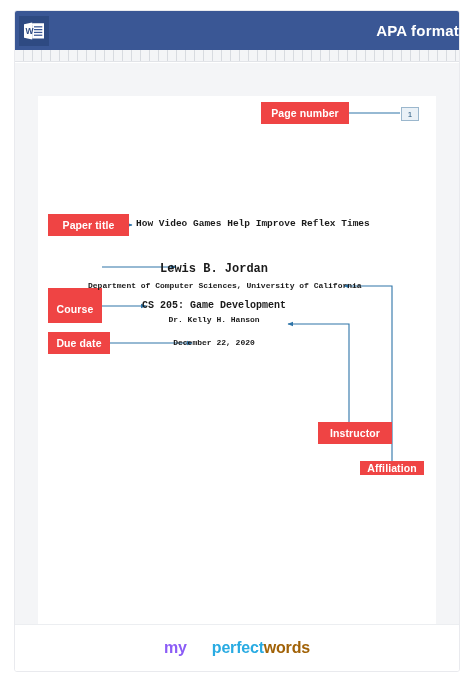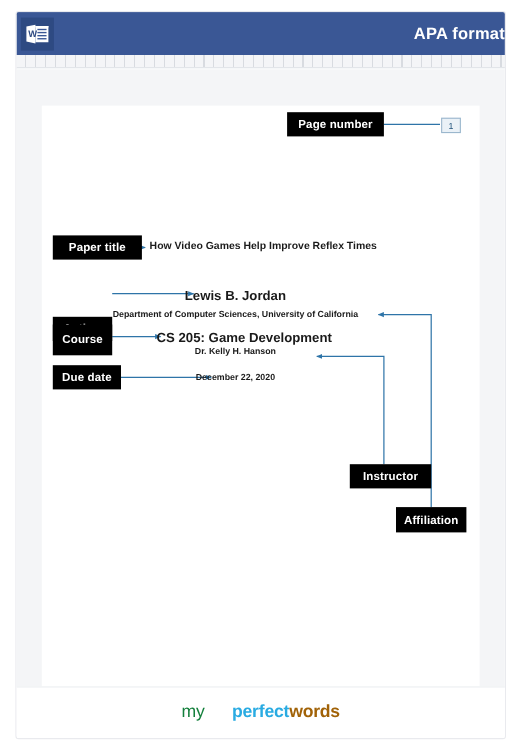--- a/index.html
+++ b/index.html
@@ -114,57 +114,57 @@
     border-top: 1px solid #eceef1;
     display: flex;
     align-items: center;
     justify-content: center;
   }
   .logo {
     font-size: 16px;
     letter-spacing: -.2px;
     white-space: nowrap;
   }
-  .logo .l-my    { color: #15803d; font-weight: normal; }
+  .logo .l-my    { color: #8b5cf6; font-weight: bold; }
   .logo .l-perf  { color: #29abe2; font-weight: bold; margin-left: 25px; }
   .logo .l-words { color: #a16207; font-weight: bold; }
 
   
   .diagram {
     position: absolute;
     left: 0; top: 0;
     width: 474px;
     height: 685px;
     pointer-events: none;
   }
   .diagram svg { position: absolute; left:0; top:0; }
 
   
   .label {
     position: absolute;
-    background: #000000;
+    background: #ef4444;
     color: #ffffff;
     font-size: 10.5px;
     font-weight: bold;
     font-family: "Liberation Sans", sans-serif;
     display: flex;
     align-items: center;
     justify-content: center;
     white-space: nowrap;
     box-sizing: border-box;
     letter-spacing: .1px;
   }
 
   #lbl-page-number { left: 261px; top: 102px; width:  88px; height: 22px; }
   #lbl-paper-title { left:  48px; top: 214px; width:  81px; height: 22px; }
   #lbl-author      { left:  48px; top: 268px; width:  54px; height: 22px; margin-top: 20px; }
   #lbl-course      { left:  48px; top: 295px; width:  54px; height: 28px; }
   #lbl-due-date    { left:  48px; top: 332px; width:  62px; height: 22px; }
   #lbl-instructor  { left: 318px; top: 422px; width:  74px; height: 22px; }
-  #lbl-affiliation { left: 360px; top: 461px; width:  64px; height: 23px; }
+  #lbl-affiliation { left: 360px; top: 461px; width:  64px; height: 14px; }
 
   
   .pagenum-box {
     position: absolute;
     left: 401px;
     top: 107px;
     width: 18px;
     height: 14px;
     border: 1px solid #9bb7cd;
     background: #eaf1f7;
@@ -172,30 +172,30 @@
     font-size: 8px;
     display: flex;
     align-items: center;
     justify-content: center;
     box-sizing: border-box;
   }
 
   
   .doc-line {
     position: absolute;
-    font-family: Liberation Sans, sans-serif;
+    font-family: Liberation Mono, monospace;
     font-weight: bold;
     color: #1a1a1a;
     white-space: nowrap;
     text-align: center;
   }
   #doc-title { left: 136px; top: 218px; font-size: 9.5px; }
   #doc-author      { left: 124px; top: 262px; width: 180px; font-size: 12px; }
   #doc-affiliation { left:  88px; top: 281px; width: 252px; font-size: 8px; }
-  #doc-course      { left: 132px; top: 300px; width: 180px; font-size: 12px; }
+  #doc-course      { left: 124px; top: 300px; width: 180px; font-size: 10px; }
   #doc-instructor  { left: 124px; top: 315px; width: 180px; font-size: 8px; }
   #doc-duedate     { left: 124px; top: 338px; width: 180px; font-size: 8px; }
 </style>
 </head>
 <body>
 
 <div class="frame">
 
   <div class="titlebar">
     <div class="word-icon">

